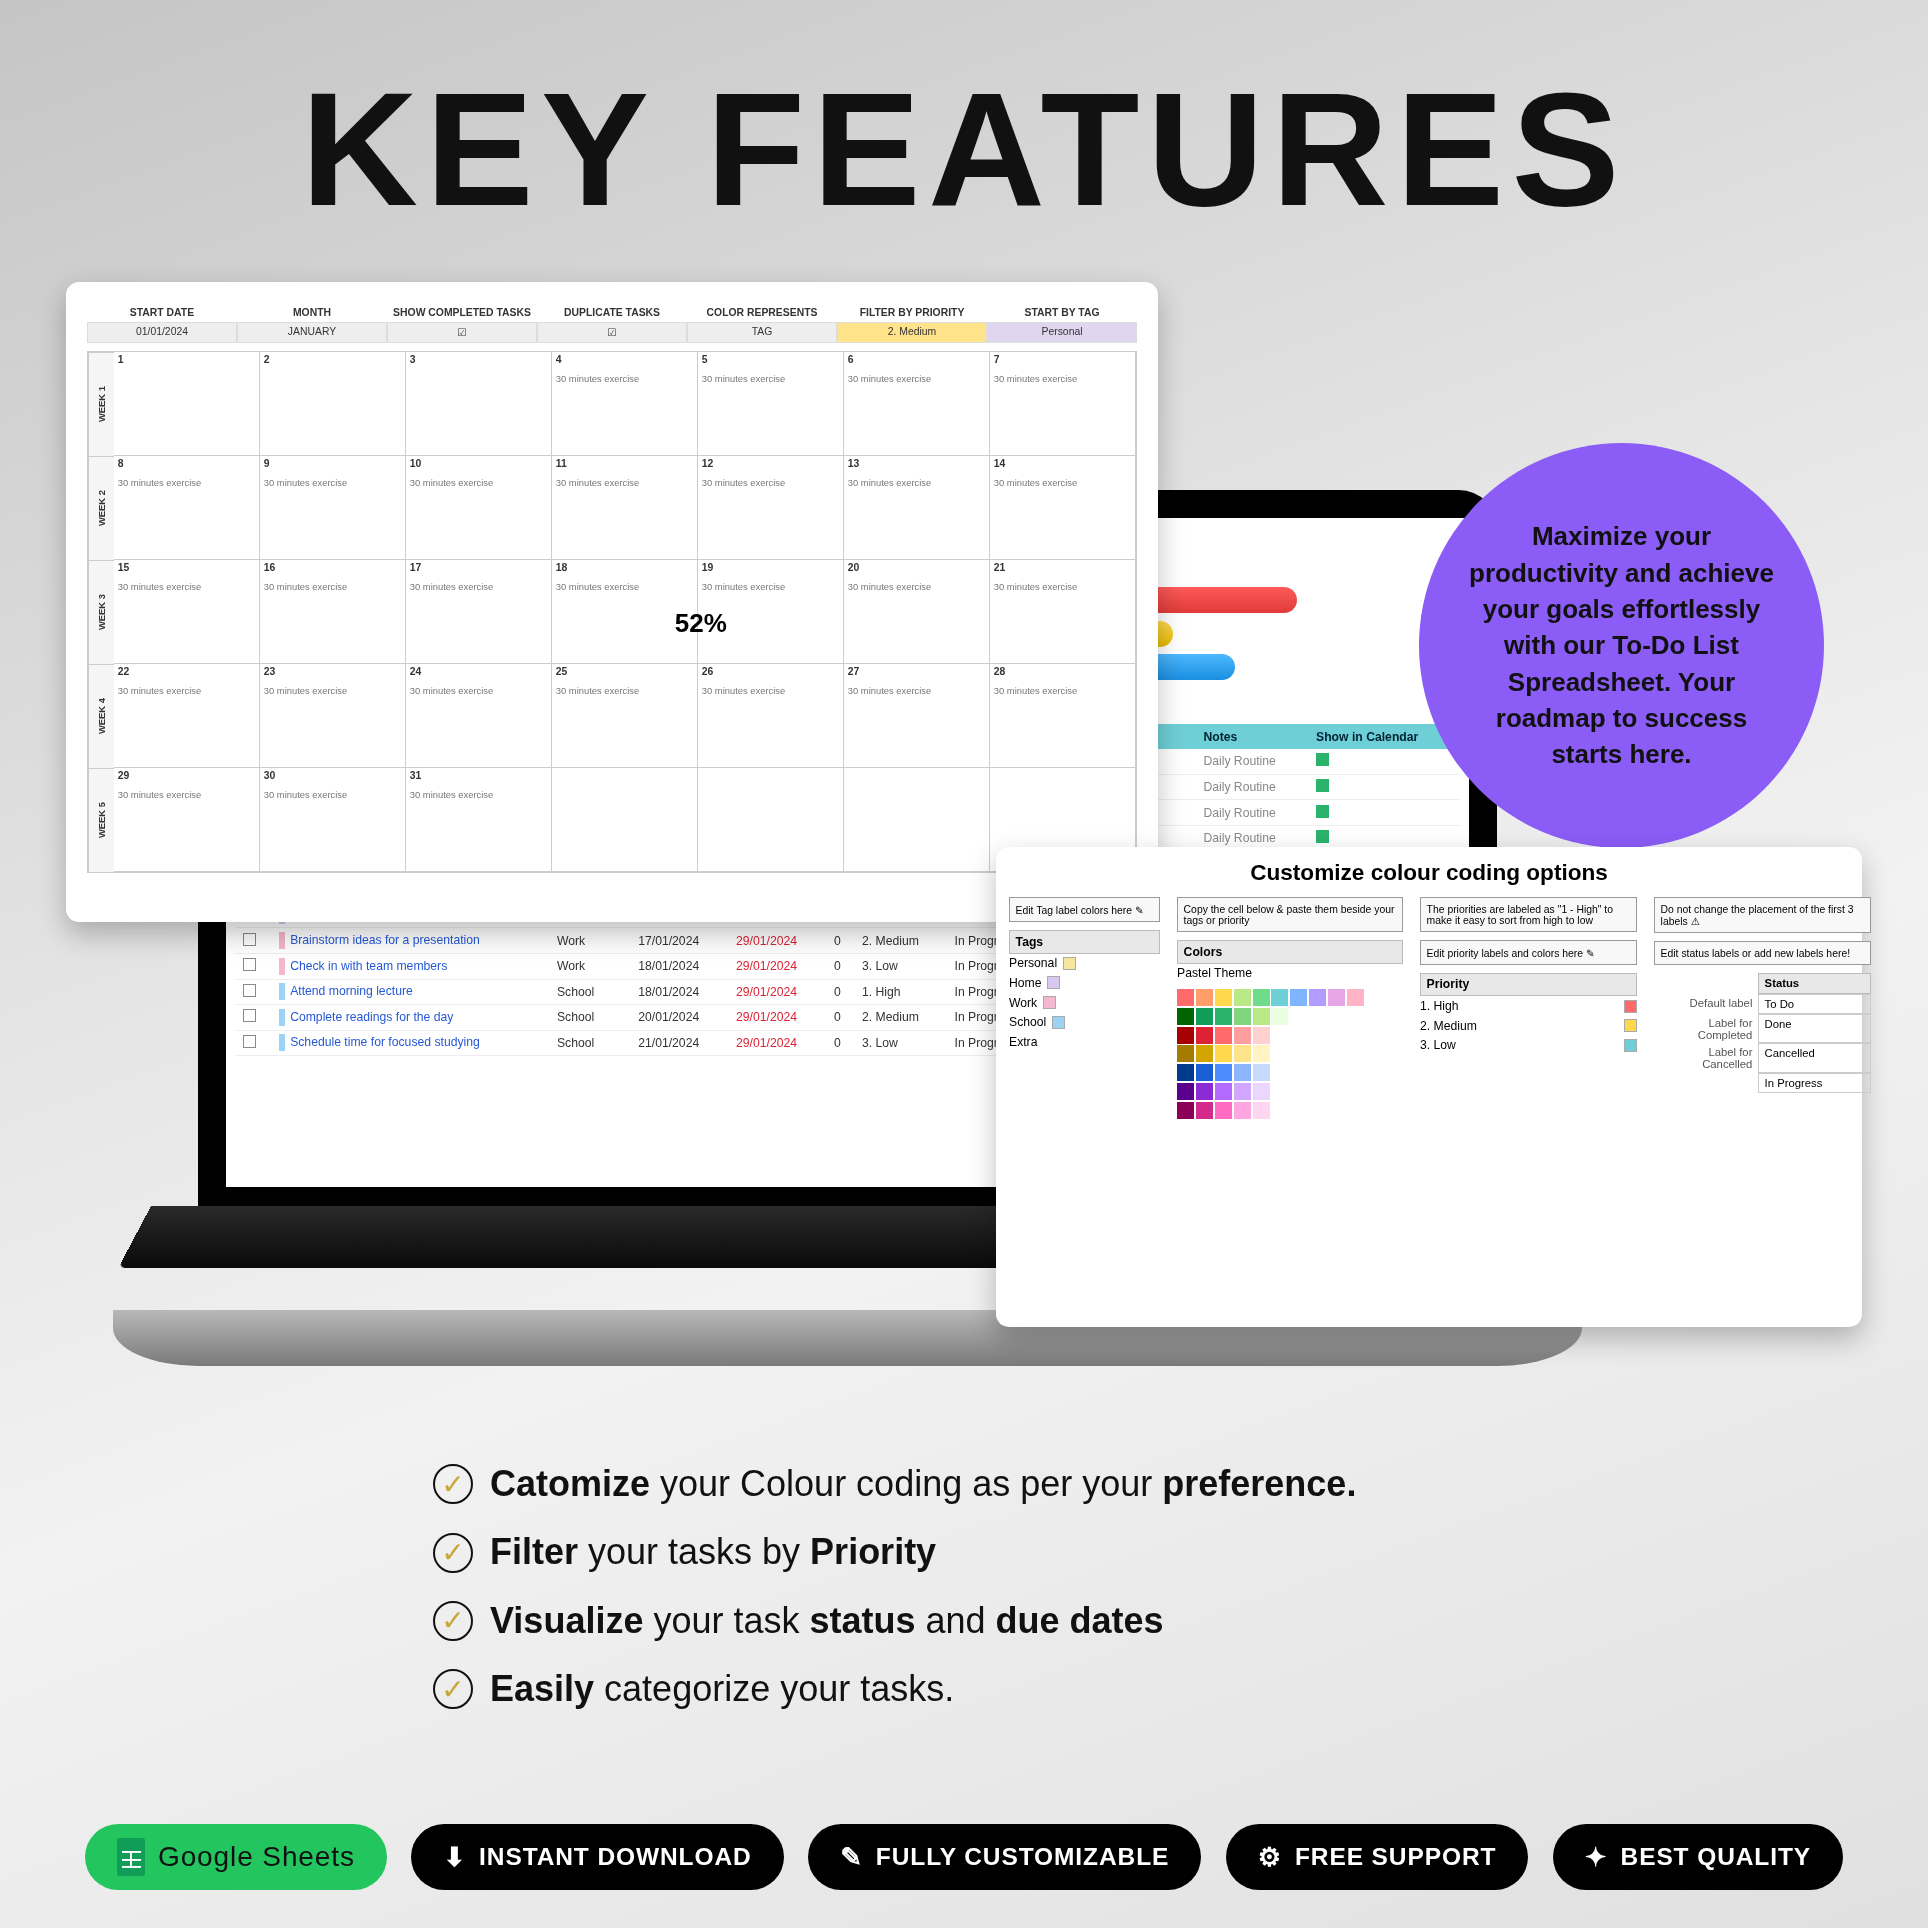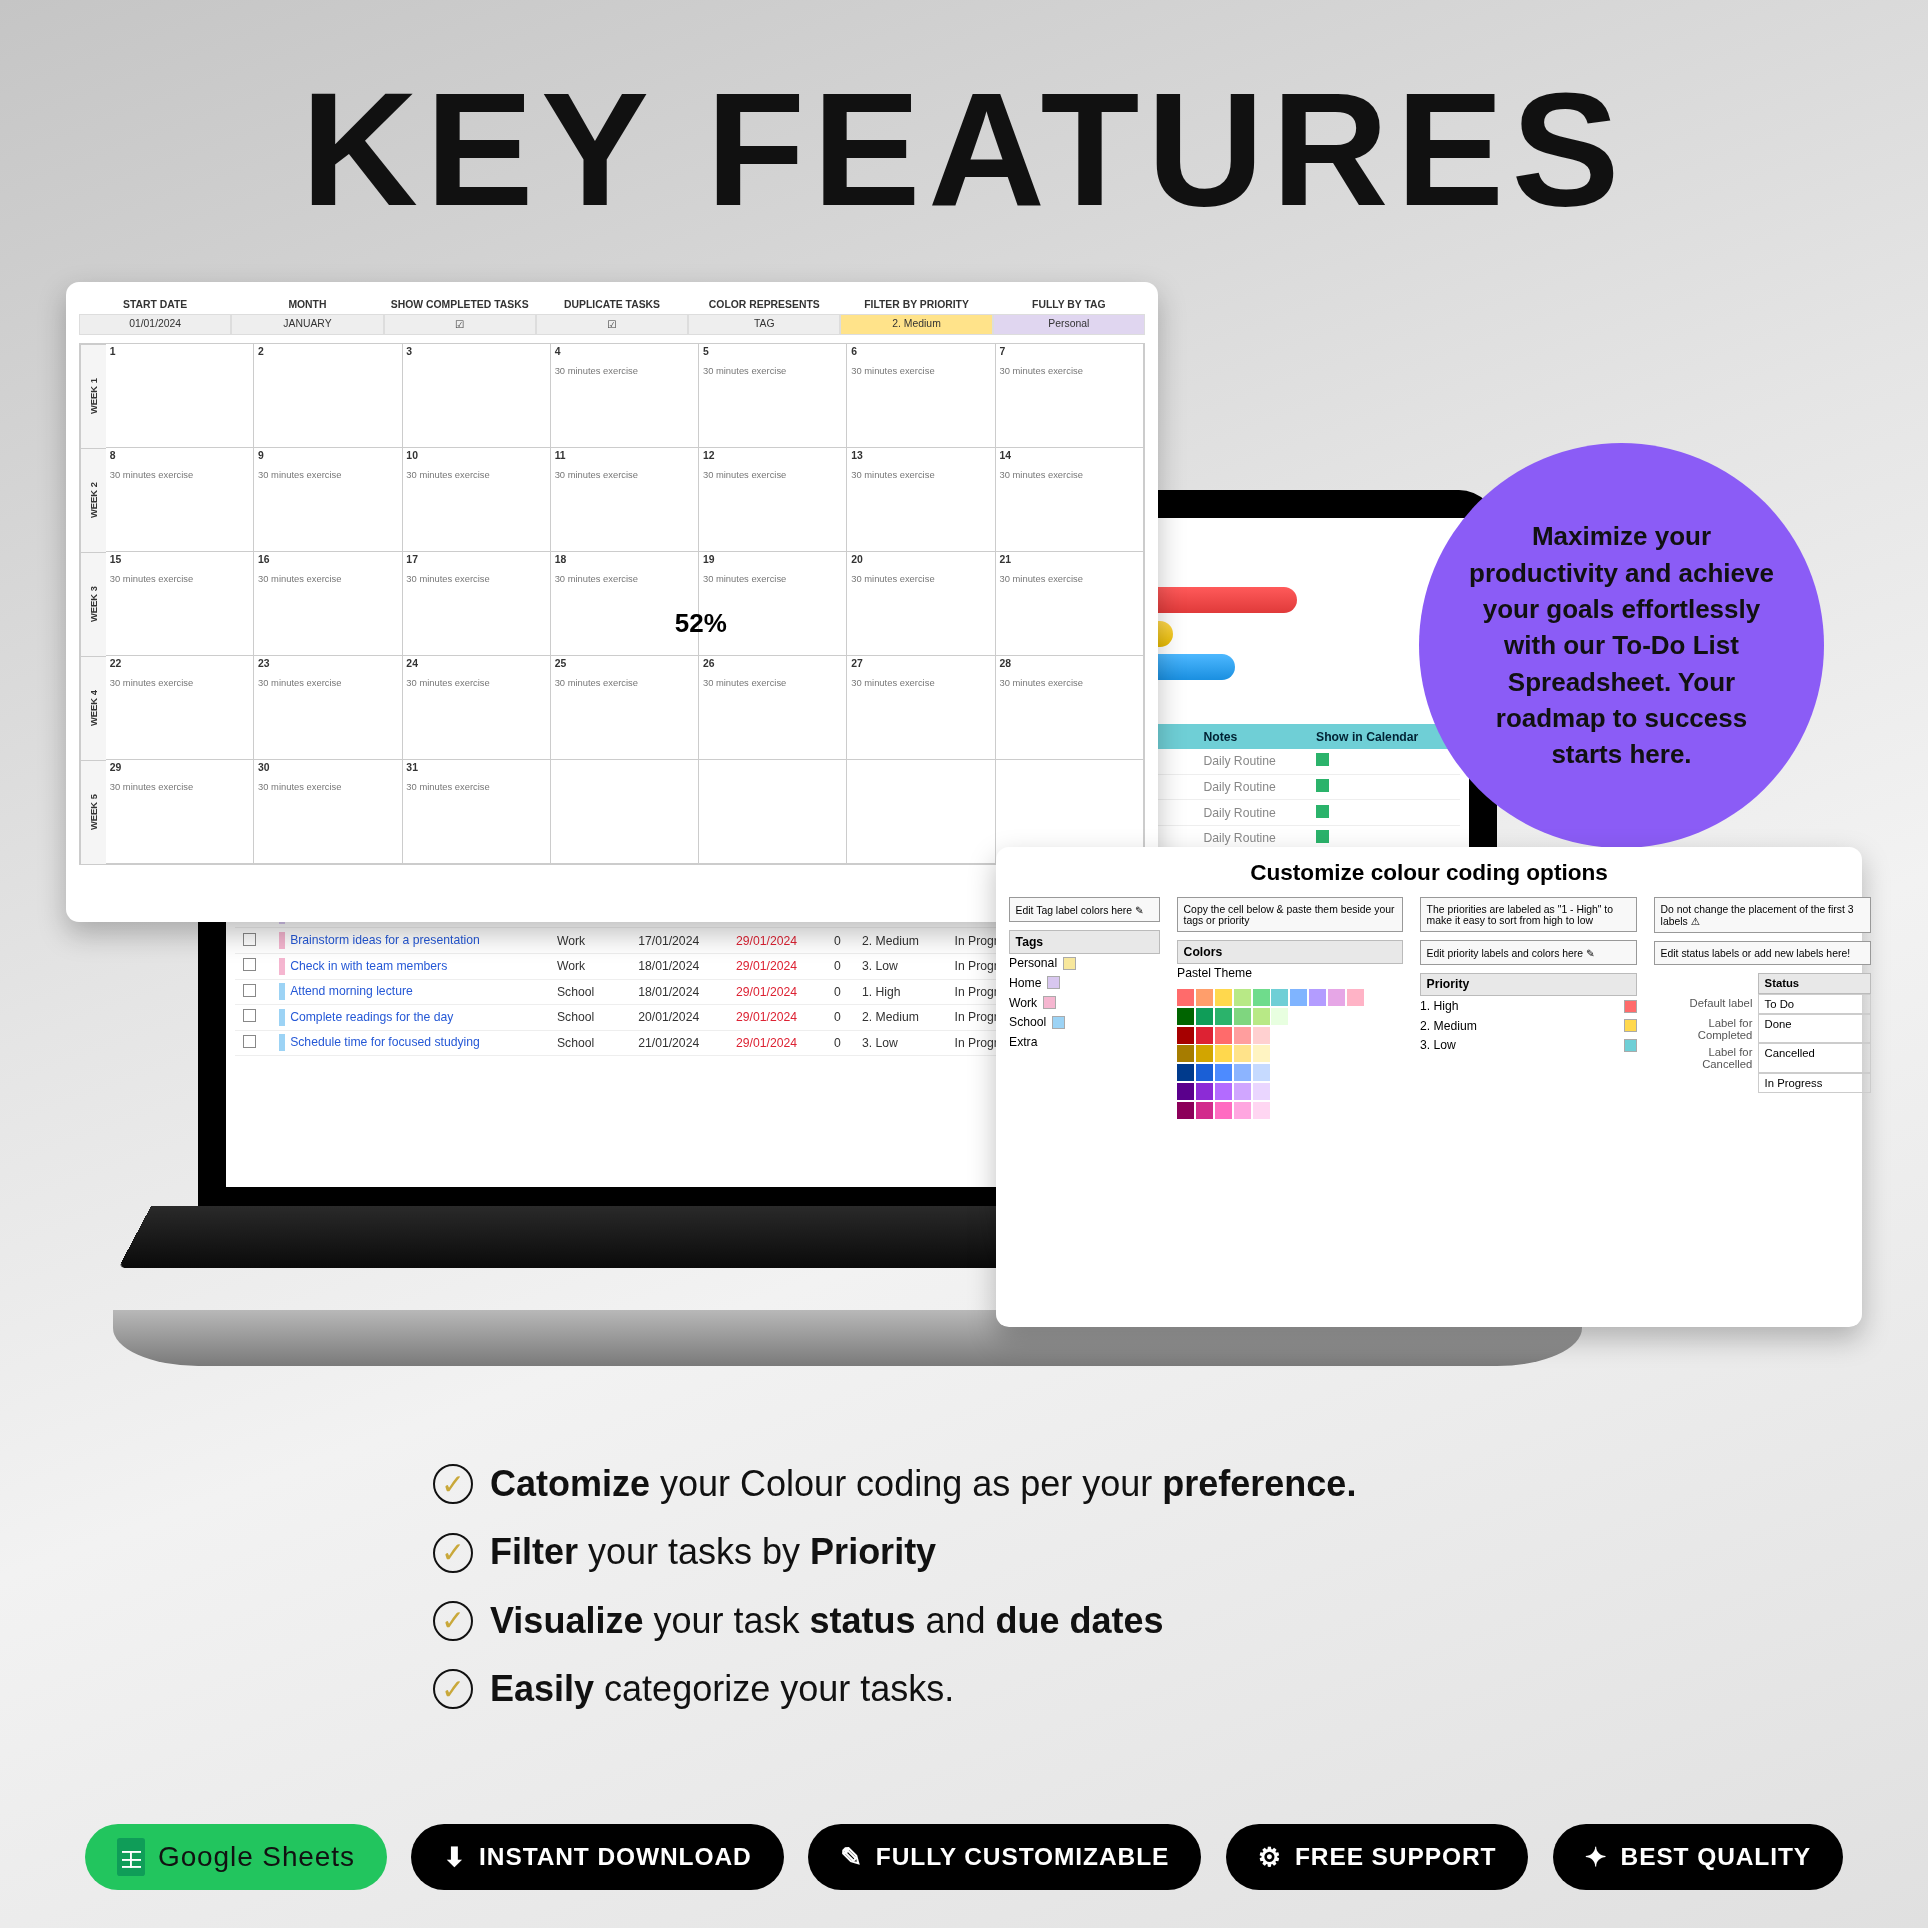--- a/index.html
+++ b/index.html
@@ -79,21 +79,21 @@
   }
 
   
   .cal-card {
     position: absolute;
     left: 66px; top: 282px;
     width: 1092px; height: 640px;
     background: #fff;
     border-radius: 13px;
     box-shadow: 0 11.3px 28px rgba(0,0,0,.25);
-    padding: 13px;
+    padding: 21px;
     font-size: 12.2px;
     color: #333;
   }
   .cal-filters {
     display: grid;
     grid-template-columns: repeat(7, 1fr);
     gap: 0;
     margin-bottom: 7.5px;
     font-size: 10.4px;
   }
@@ -457,21 +457,21 @@
 <div class="callout">Maximize your productivity and achieve your goals effortlessly with our To-Do List Spreadsheet. Your roadmap to success starts here.</div>
 
 <div class="cal-card">
   <div class="cal-filters" id="cal-filters">
       <div class="fh">START DATE</div>
       <div class="fh">MONTH</div>
       <div class="fh">SHOW COMPLETED TASKS</div>
       <div class="fh">DUPLICATE TASKS</div>
       <div class="fh">COLOR REPRESENTS</div>
       <div class="fh">FILTER BY PRIORITY</div>
-      <div class="fh">FULLY BY TAG</div>
+      <div class="fh">START BY TAG</div>
       <div class="fv">01/01/2024</div>
       <div class="fv">JANUARY</div>
       <div class="fv">☑</div>
       <div class="fv">☑</div>
       <div class="fv">TAG</div>
       <div class="fv y">2. Medium</div>
       <div class="fv p">Personal</div>
     </div>
   <div class="cal-grid" id="cal-grid">
       <div class="wk">WEEK 1</div>

